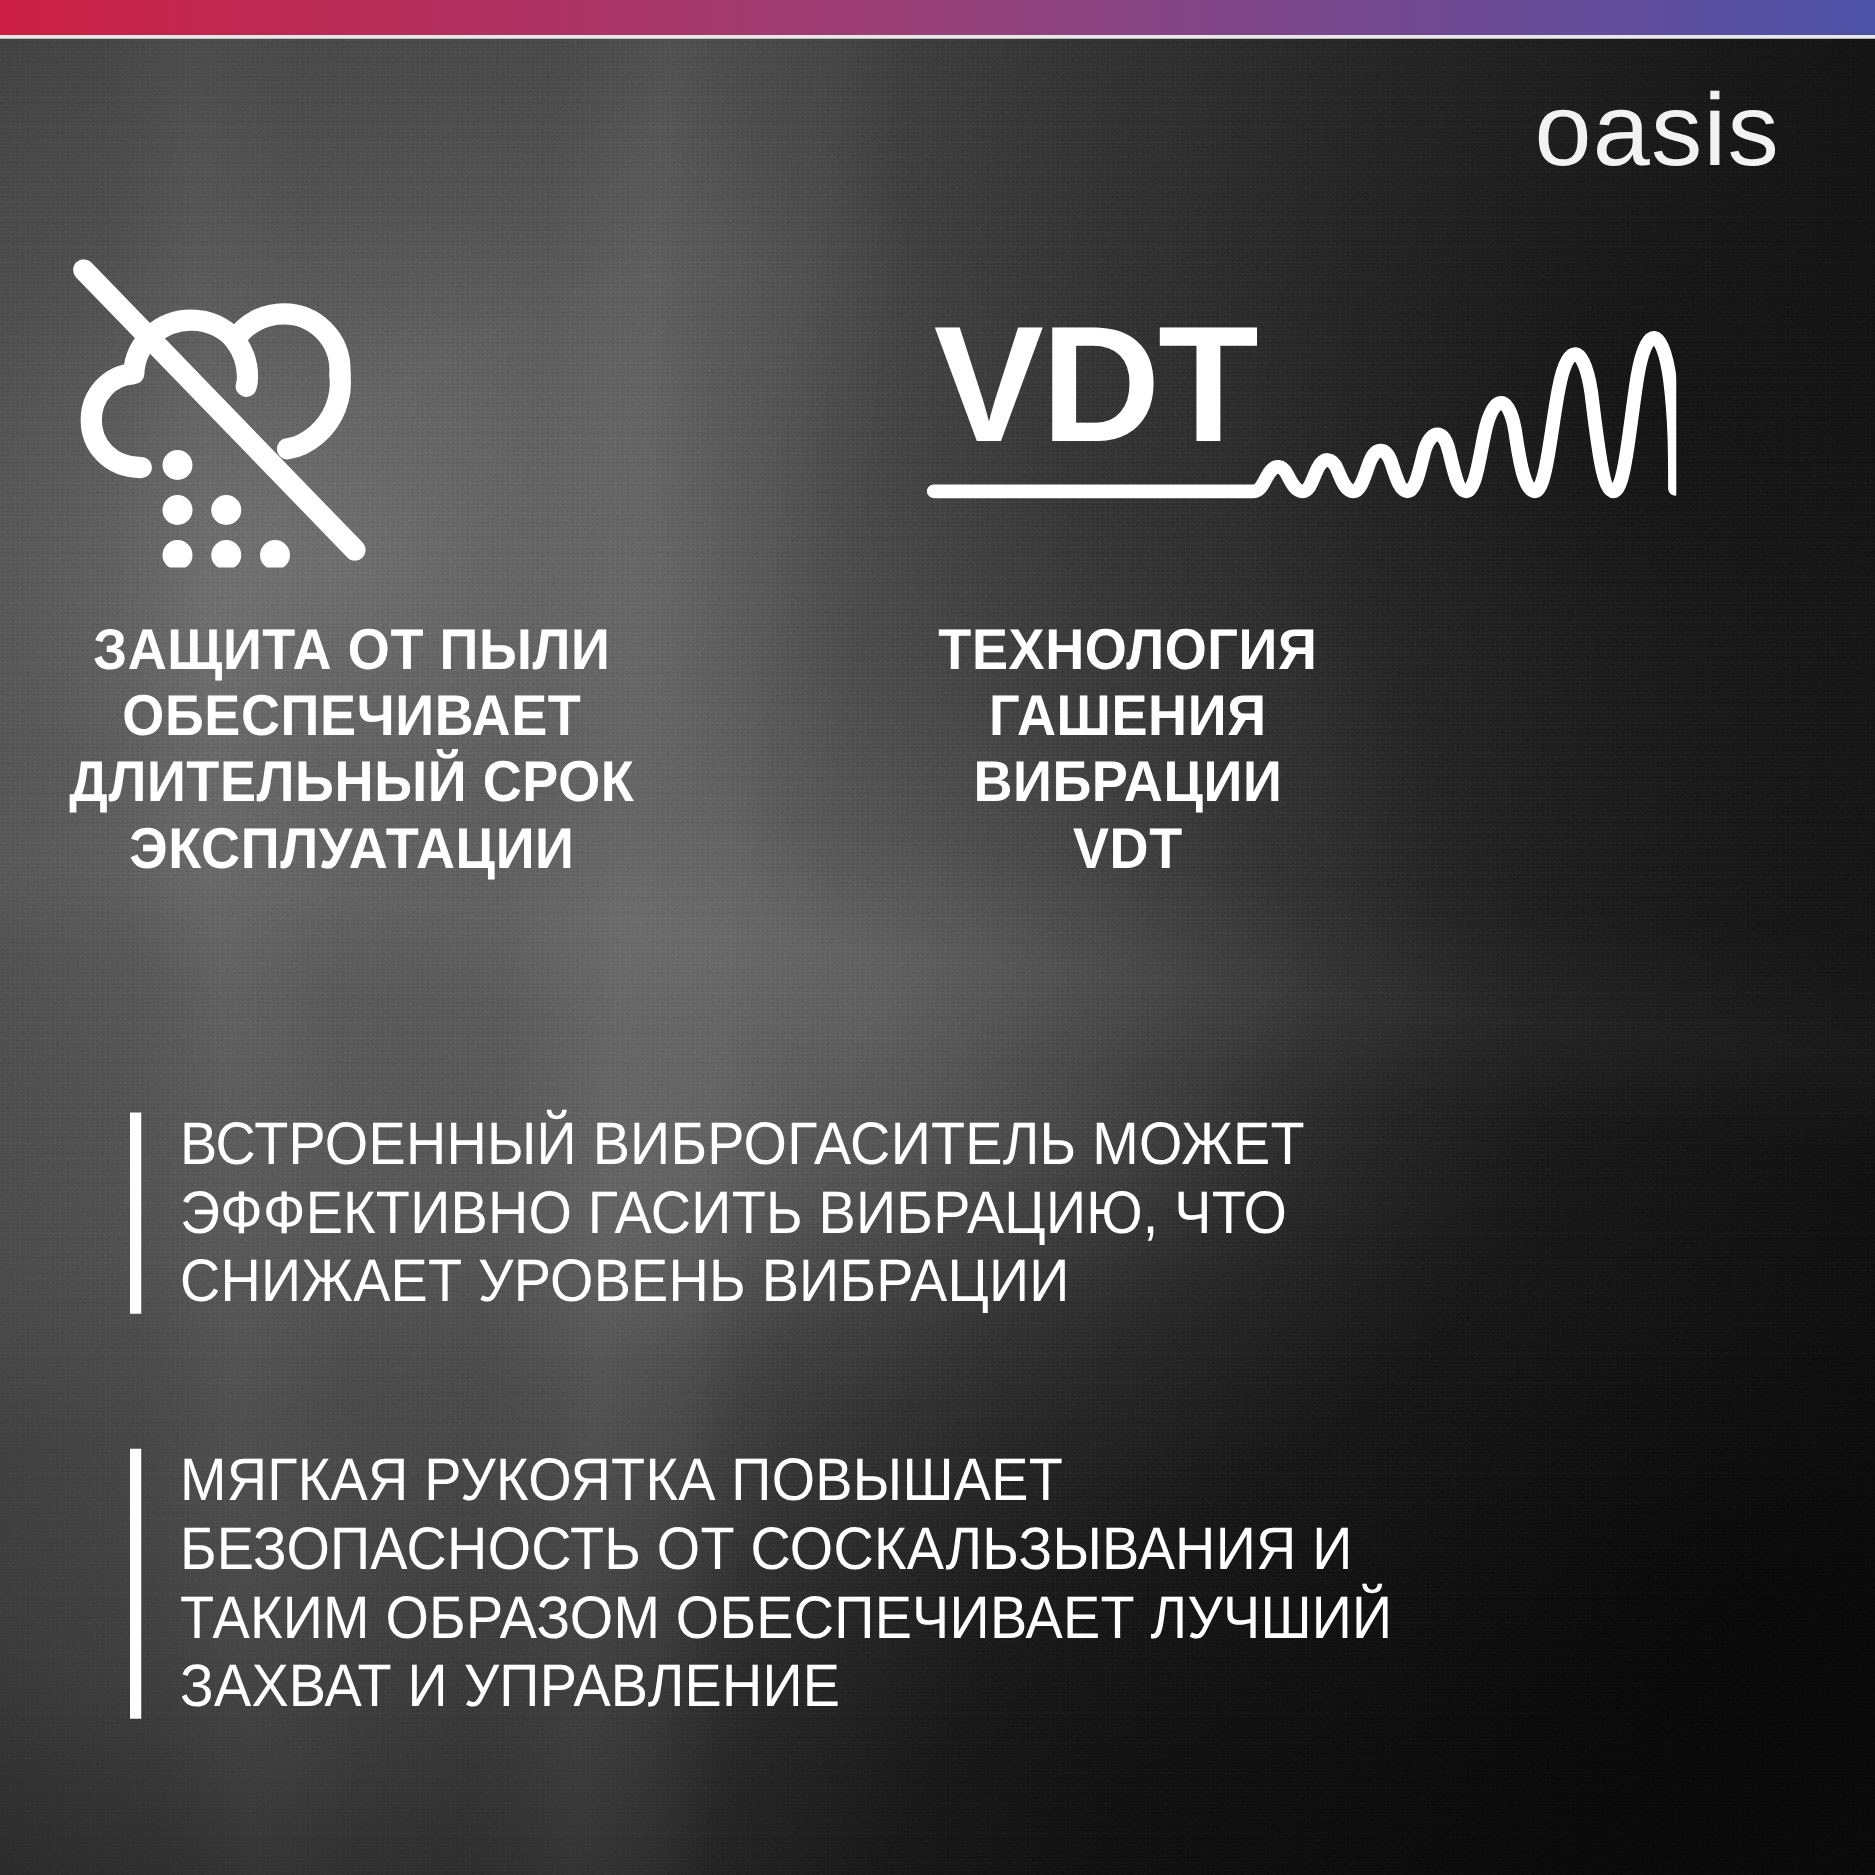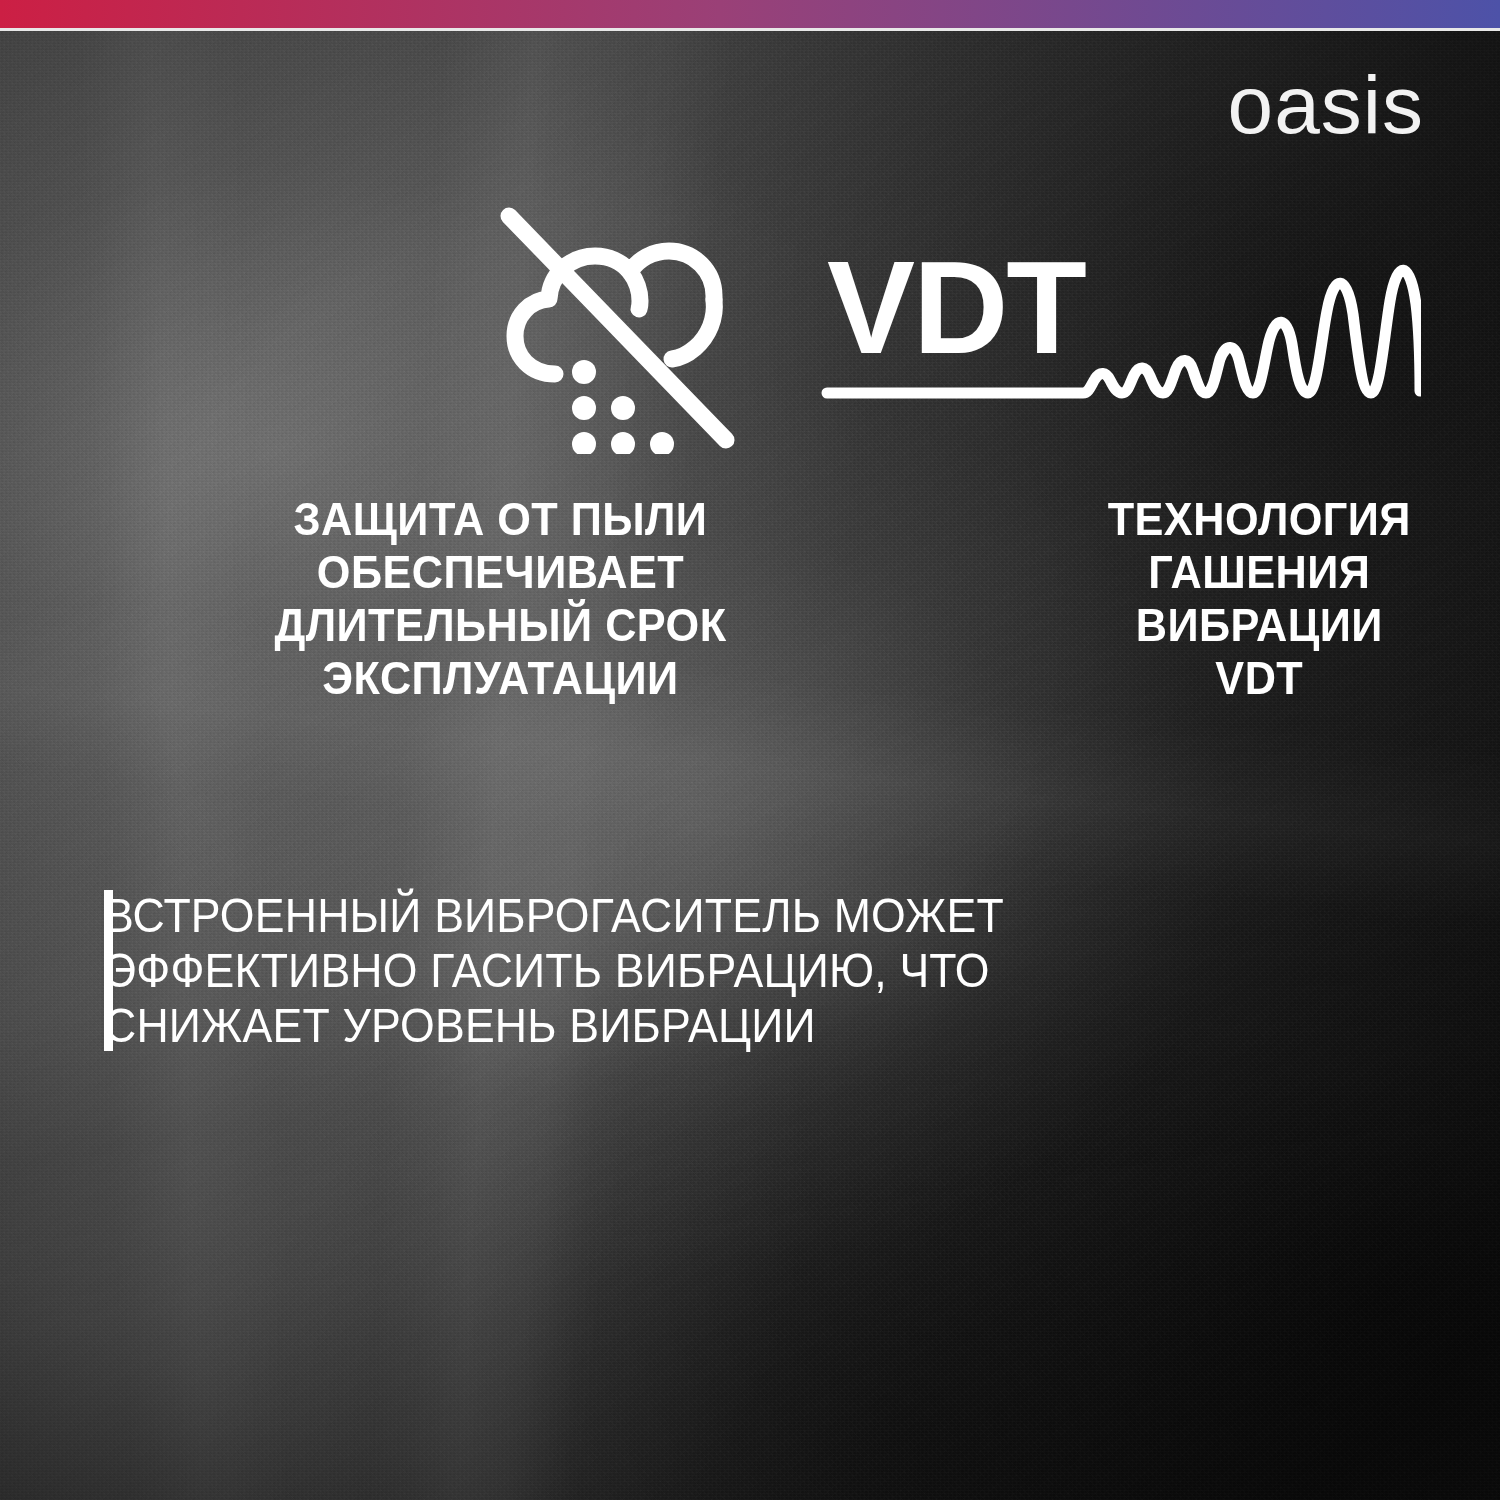--- a/index.html
+++ b/index.html
@@ -82,21 +82,21 @@
 
   
   .features{
     position:absolute;
     left:0; right:0; top:175px;
     display:flex;
   }
   .feature{
     display:flex;
     flex-direction:column;
-    align-items:flex-end;
+    align-items:flex-start;
   }
   .feature-a{ width:700px;margin-left:41px; }
   .feature-b{ width:680px; }
 
   .icon-slot{
     height:300px;
     display:flex;
     align-items:center;
     justify-content:center;
   }
@@ -117,20 +117,21 @@
 
   
   .blocks{
     position:absolute;
     left:104px;
     top:888px;
     right:80px;
   }
   .block{
     position:relative;
+    padding-left:40px;
     margin-bottom:104px;
   }
   .block:last-child{margin-bottom:0;}
   .block-rule{
     position:absolute;
     left:0; top:2px; bottom:2px;
     width:9px;
     background:#ffffff;
   }
   .block-text{
@@ -245,17 +246,24 @@
 
     <div class="blocks">
 
       <div class="block">
         <div class="block-rule"></div>
         <div class="block-text">ВСТРОЕННЫЙ ВИБРОГАСИТЕЛЬ МОЖЕТ
 ЭФФЕКТИВНО ГАСИТЬ ВИБРАЦИЮ, ЧТО
 СНИЖАЕТ УРОВЕНЬ ВИБРАЦИИ</div>
       </div>
 
+      <div class="block">
+        <div class="block-rule"></div>
+        <div class="block-text">МЯГКАЯ РУКОЯТКА ПОВЫШАЕТ
+БЕЗОПАСНОСТЬ ОТ СОСКАЛЬЗЫВАНИЯ И
+ТАКИМ ОБРАЗОМ ОБЕСПЕЧИВАЕТ ЛУЧШИЙ
+ЗАХВАТ И УПРАВЛЕНИЕ</div>
+      </div>
 
     </div>
 
   </div>
 </div>
 
 </body></html>

